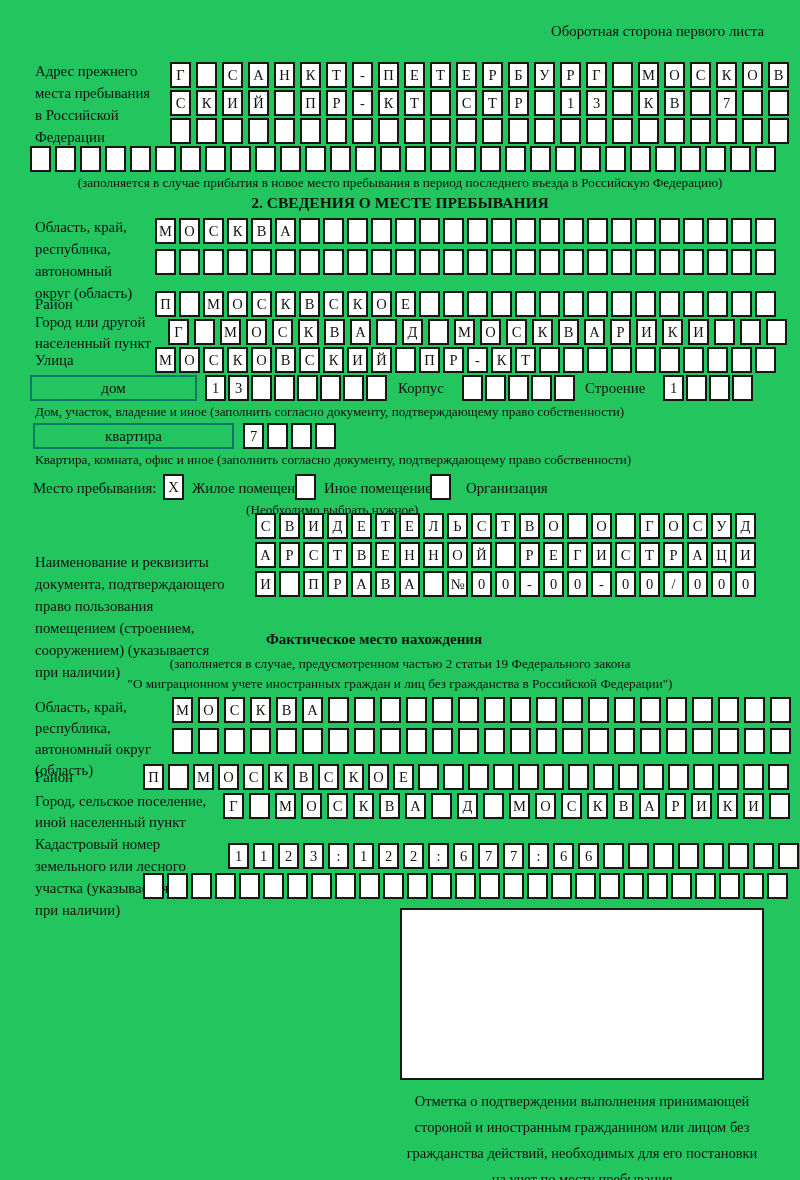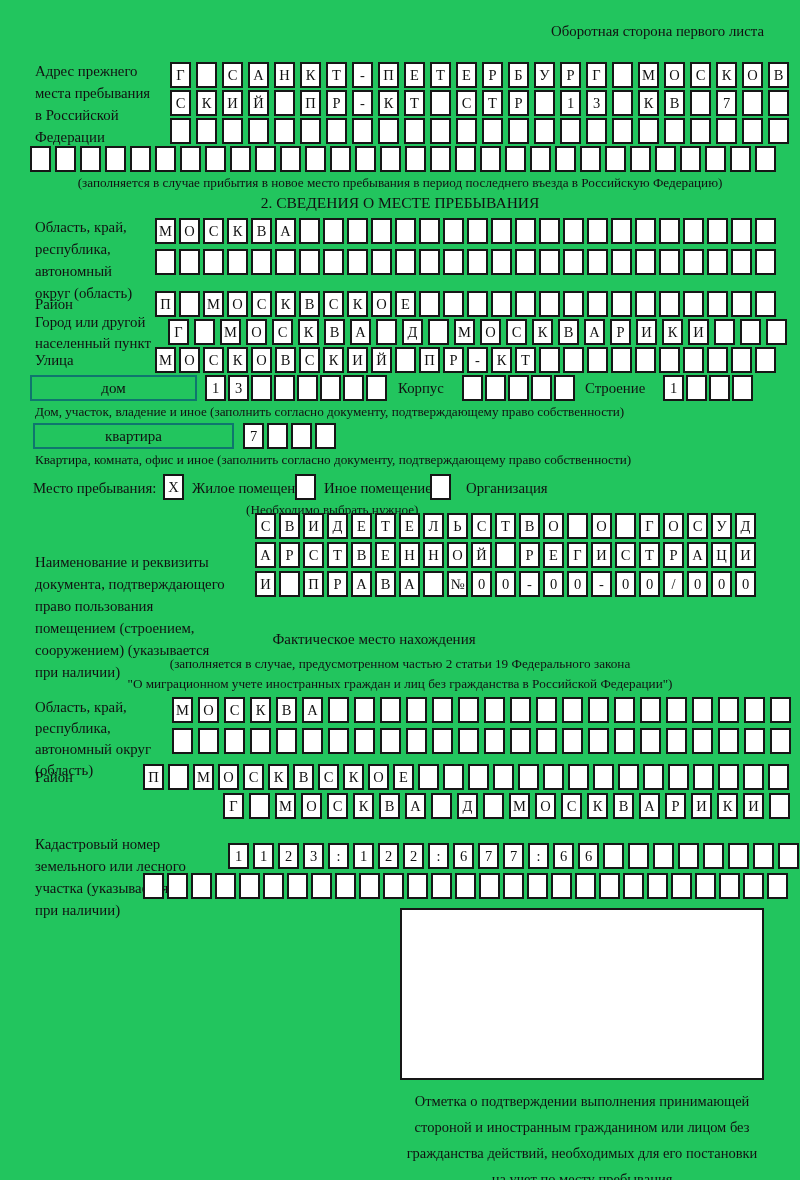--- a/index.html
+++ b/index.html
@@ -8,21 +8,21 @@
   .abs{position:absolute;}
   .cells{display:flex;}
   .g2{gap:2px}.g3{gap:3px}.g4{gap:4px}.g5{gap:5px}
   .cell{width:21px;height:26px;border:2px solid #161616;box-sizing:border-box;
         display:flex;align-items:center;justify-content:center;
         font-size:14.5px;line-height:1;flex:0 0 auto;background:#fff;}
   .lbl{font-size:14.8px;line-height:23px;}
   .lh21 div{line-height:21px;}
   .lh22 div{line-height:22px;}
   .small{font-size:13.2px;}
-  .title{font-weight:normal;font-size:15.5px;}
+  .title{font-weight:bold;font-size:15.5px;}
   .center{text-align:center;}
   .widebox{border:2px solid #0f766e;box-sizing:border-box;height:26px;
            display:flex;align-items:center;justify-content:center;font-size:15px;}
   .capt{font-size:14.5px;line-height:26px;}
 </style>
 </head>
 <body>
 
 <div class="page">
 
@@ -512,20 +512,24 @@
       <span class="cell"></span>
       <span class="cell"></span>
       <span class="cell"></span>
       <span class="cell"></span>
       <span class="cell"></span>
       <span class="cell"></span>
       <span class="cell"></span>
       <span class="cell"></span>
     </div>
 
+  <div class="abs lbl lh21" style="left:35px; top:791px; width:190px;">
+      <div>Город, сельское поселение,</div>
+      <div>иной населенный пункт</div>
+    </div>
   <div class="abs cells g5" style="left:223px; top:793px;">
       <span class="cell">Г</span>
       <span class="cell"></span>
       <span class="cell">М</span>
       <span class="cell">О</span>
       <span class="cell">С</span>
       <span class="cell">К</span>
       <span class="cell">В</span>
       <span class="cell">А</span>
       <span class="cell"></span>

